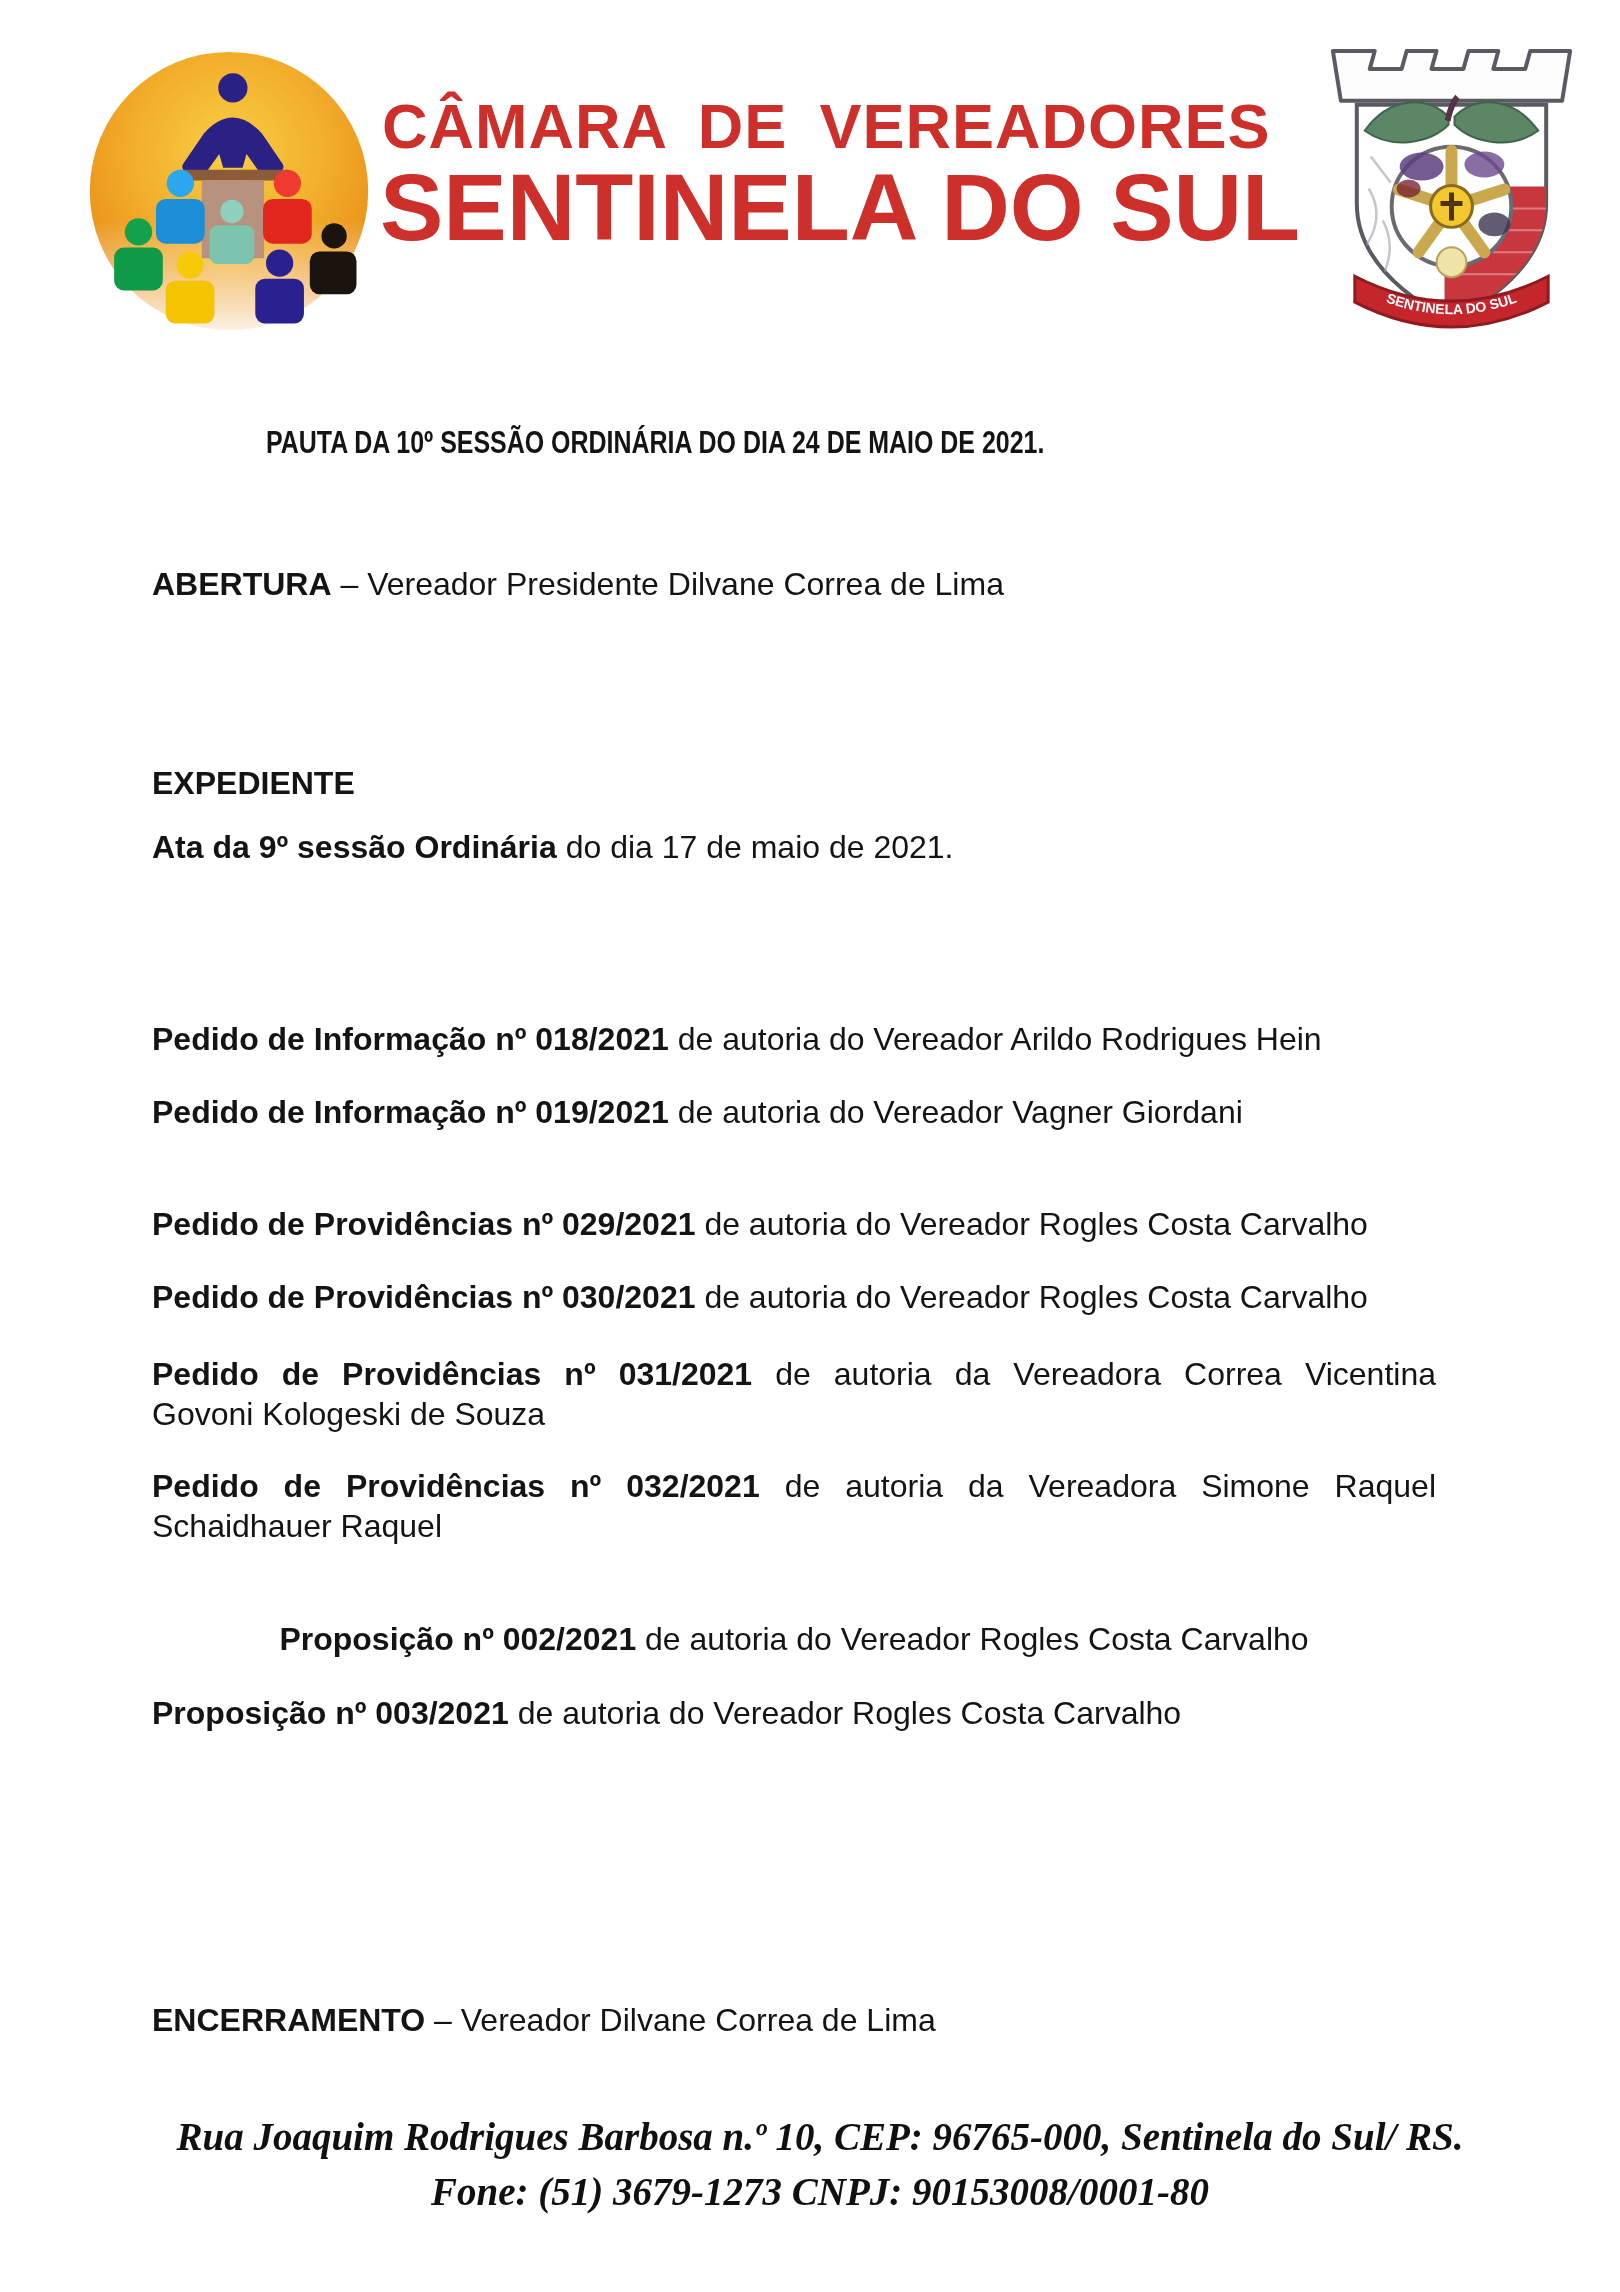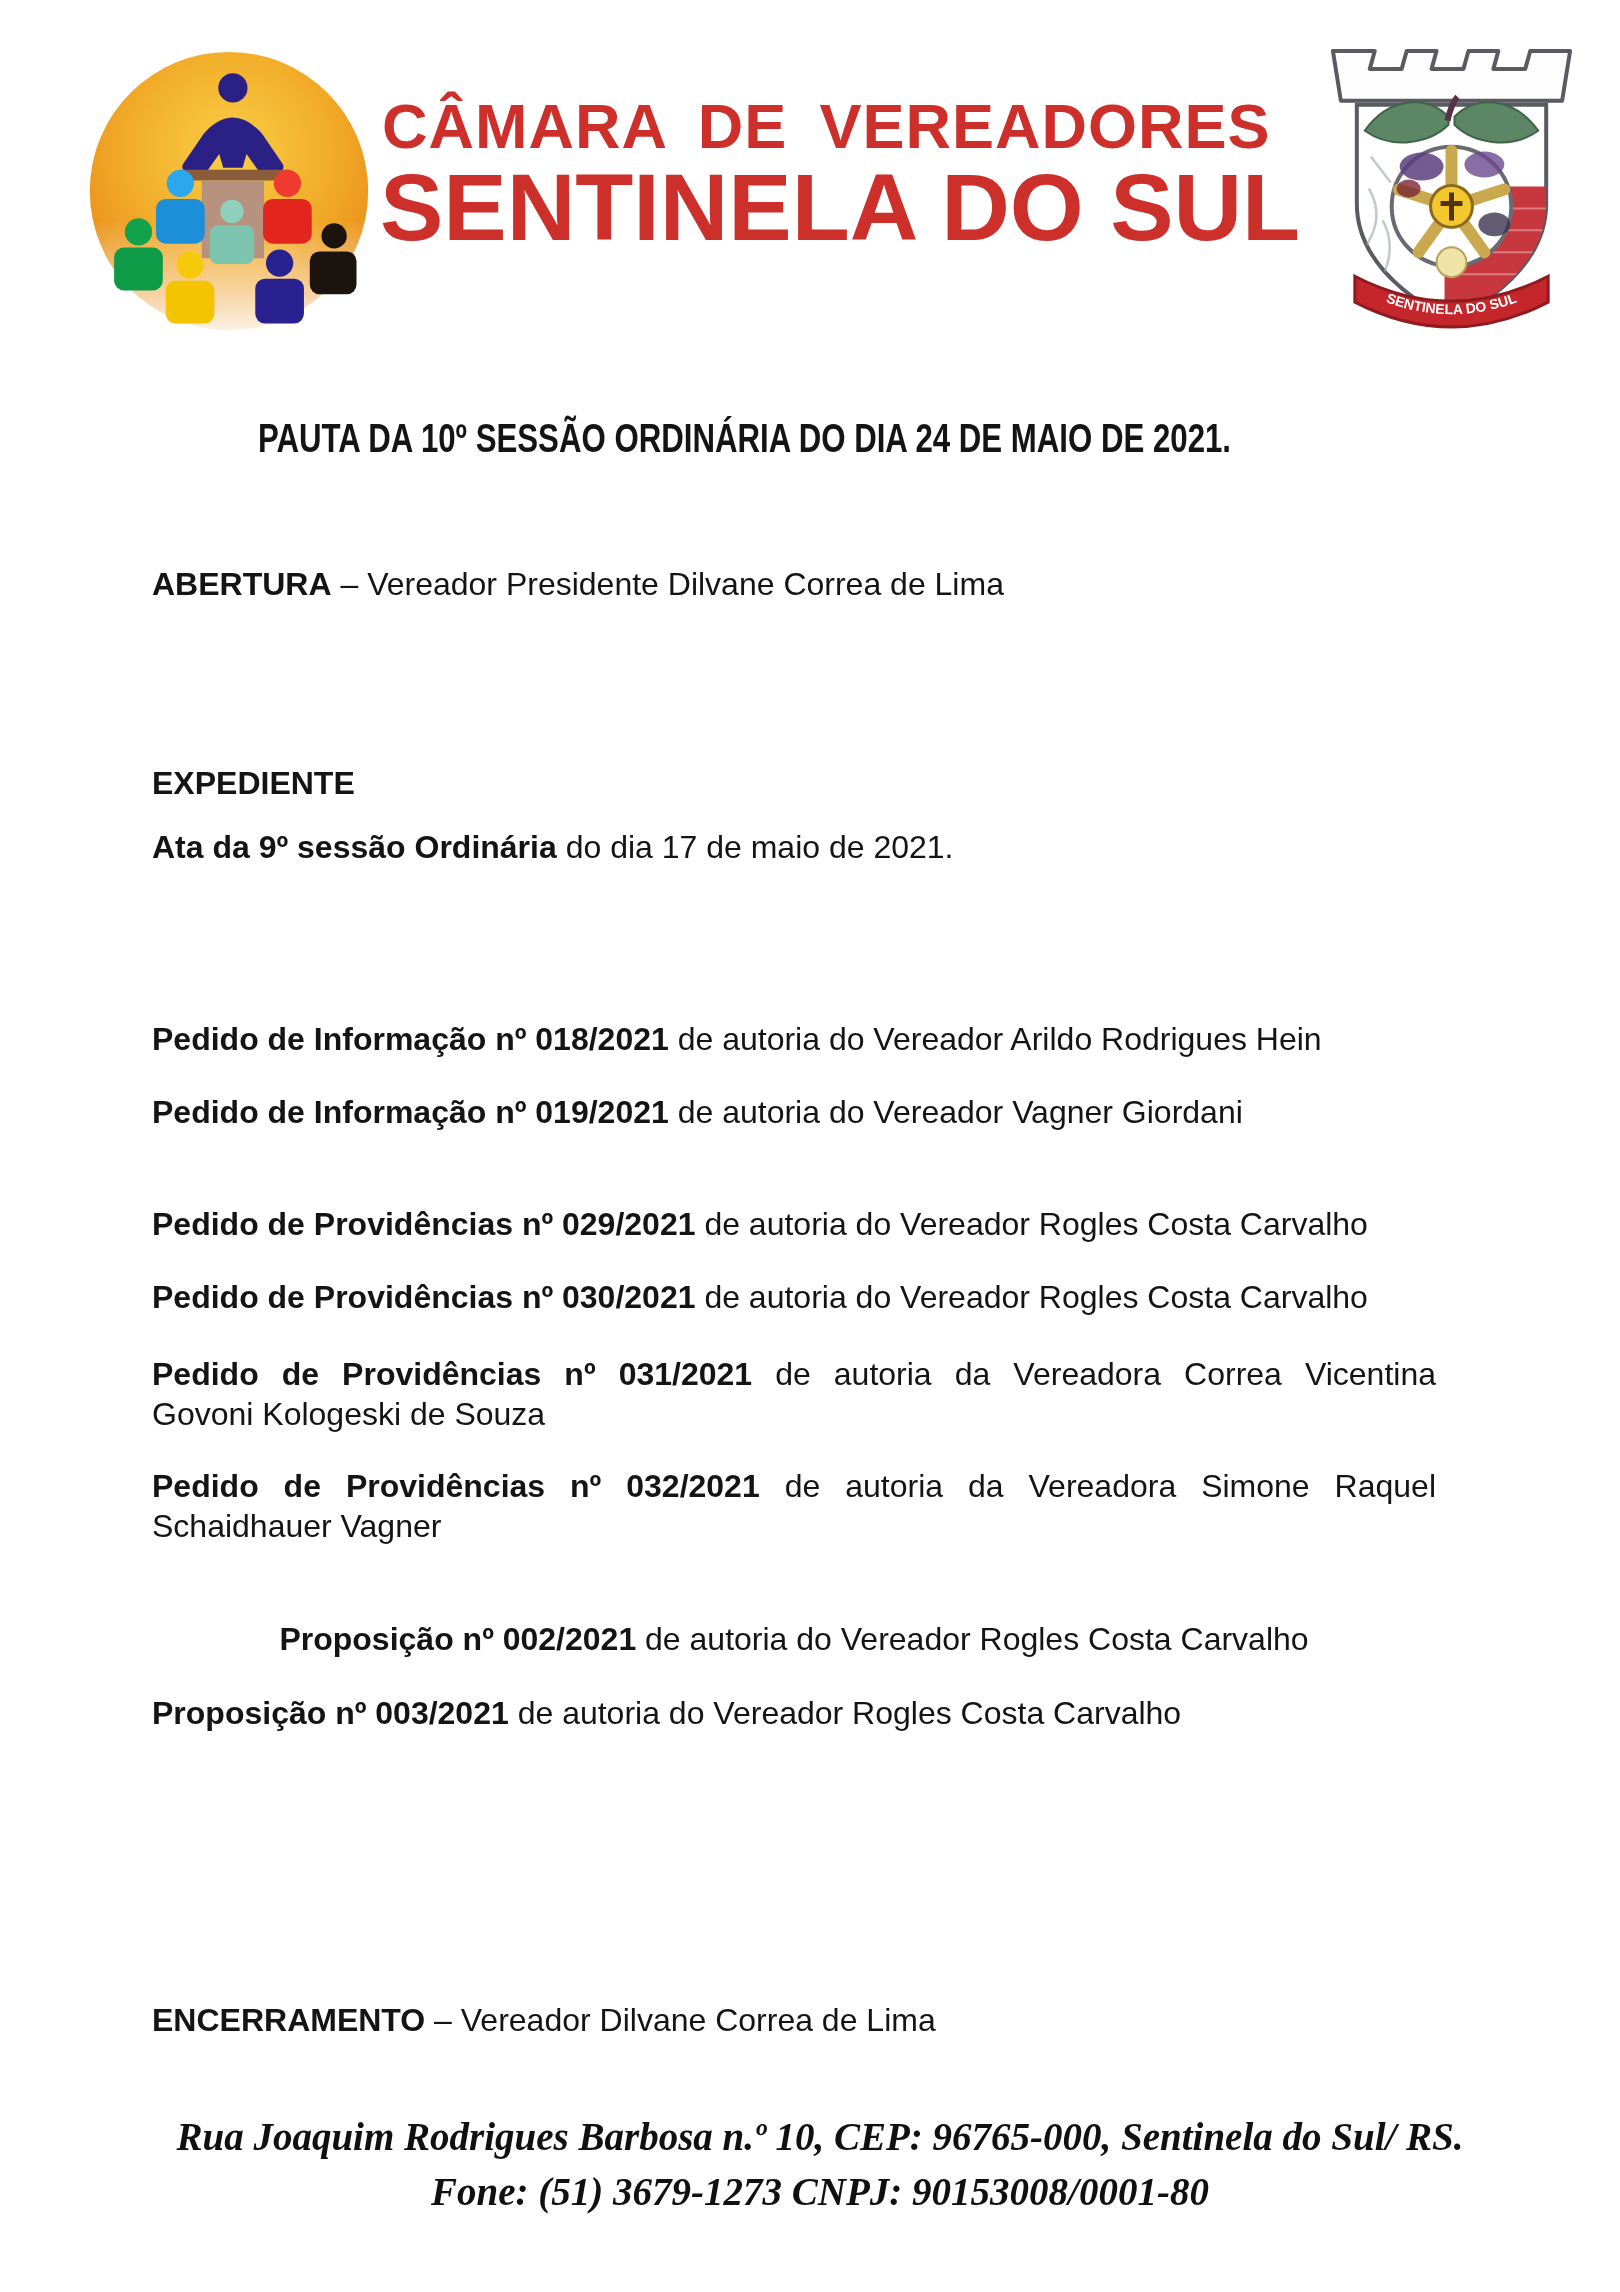--- a/index.html
+++ b/index.html
@@ -12,21 +12,21 @@
 
   :root{--brand-red:#cd2f2a;--tagline-green:#1f9b52;}
   .brand1{position:absolute;left:382px;top:90px;font-size:63px;font-weight:800;
           letter-spacing:1px;word-spacing:13.7px;color:var(--brand-red);white-space:nowrap;}
   .brand2{position:absolute;left:380px;top:153px;font-size:95px;font-weight:800;
           letter-spacing:0;color:var(--brand-red);white-space:nowrap;}
   .tagline{position:absolute;right:488px;top:257px;font-size:57px;font-weight:800;
            color:var(--tagline-green);white-space:nowrap;}
 
   
-  .doc-title{position:absolute;left:258px;top:416px;margin:0;font-size:40px;font-weight:700;white-space:nowrap;}
+  .doc-title{position:absolute;left:258px;top:416px;margin:8px;font-size:32px;font-weight:700;white-space:nowrap;}
   .squeeze{display:inline-block;transform:scaleX(0.78);transform-origin:0 50%;white-space:nowrap;}
 
   .para{position:absolute;left:152px;width:1284px;margin:0;font-size:32px;line-height:40px;}
   .para .lead{font-weight:700;}
   .para .l2{display:block;}
   .para .l2:empty{display:none;}
   .para.just .jwrap{display:block;text-align:justify;text-align-last:justify;}
 
   .p0{top:564px;}  .p1{top:763px;}  .p2{top:827px;}
   .p3{top:1019px;} .p4{top:1092px;} .p5{top:1204px;}
@@ -157,21 +157,21 @@
 
     <p class="para p6"><span class="jwrap"><b class="lead">Pedido de Providências nº 030/2021</b><span class="rest"> de autoria do Vereador Rogles Costa Carvalho</span></span></p>
 
     <p class="para p7 just">
         <span class="jwrap"><b class="lead">Pedido de Providências nº 031/2021</b><span class="rest"> de autoria da Vereadora Correa Vicentina</span></span>
         <span class="l2">Govoni Kologeski de Souza</span>
       </p>
 
     <p class="para p8 just">
         <span class="jwrap"><b class="lead">Pedido de Providências nº 032/2021</b><span class="rest"> de autoria da Vereadora Simone Raquel</span></span>
-        <span class="l2">Schaidhauer Vagner</span>
+        <span class="l2">Schaidhauer Raquel</span>
       </p>
 
     <p class="para p9"><span class="jwrap"><b class="lead">Proposição nº 002/2021</b><span class="rest"> de autoria do Vereador Rogles Costa Carvalho</span></span></p>
 
     <p class="para p10"><span class="jwrap"><b class="lead">Proposição nº 003/2021</b><span class="rest"> de autoria do Vereador Rogles Costa Carvalho</span></span></p>
 
     <p class="para p11"><span class="jwrap"><b class="lead">ENCERRAMENTO</b><span class="rest"> – Vereador Dilvane Correa de Lima</span></span></p>
   </main>
 
   <div class="footer">

